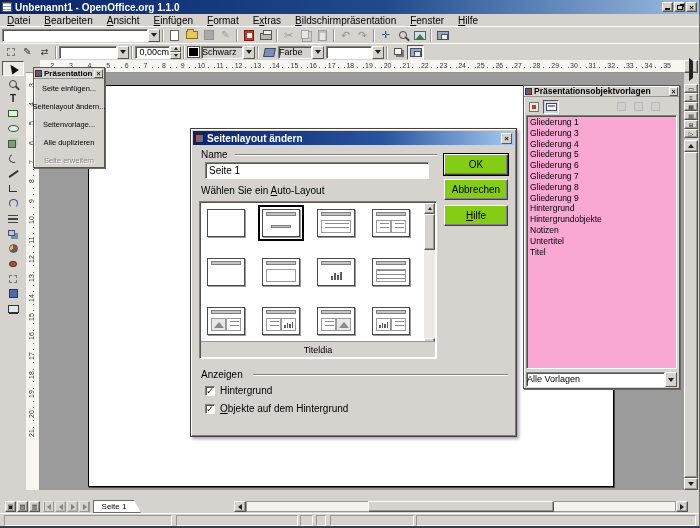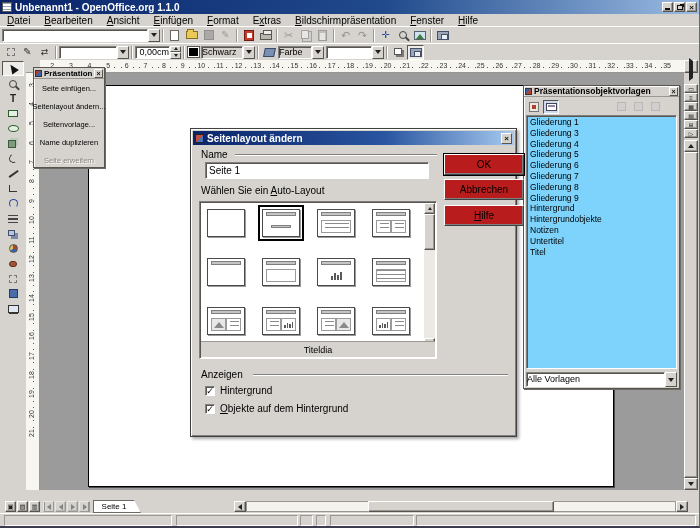--- a/index.html
+++ b/index.html
@@ -152,21 +152,21 @@
     background:linear-gradient(90deg,#0a246a,#2a55a0 60%,#a6caf0); color:#fff; display:flex; align-items:center;
     font-size:10px; font-weight:bold; padding:0 2px; }
   #dlg-title .ticon { width:9px; height:9px; background:linear-gradient(135deg,#c05040 50%,#4a72b8 50%);
     border:1px solid #222; margin-right:3px; }
   #dlg-title .ttext { flex:1; }
   .etch { position:absolute; height:2px; border-top:1px solid #848280; border-bottom:1px solid #fff; }
   .dlabel { position:absolute; font-size:10px; color:#000; background:#d6d3ce; padding:0 2px; }
   #name-input { position:absolute; left:14px; top:33px; width:224px; height:17px; background:#fff;
     border:1px solid; border-color:#808080 #fff #fff #808080; box-shadow:inset 1px 1px 0 #58554e;
     font-family:inherit; font-size:10px; padding:0 3px; }
-  .dbtn { position:absolute; left:253px; width:80px; height:21px; background:#b91c1c;
+  .dbtn { position:absolute; left:253px; width:64px; height:21px; background:#84cc16;
     border:1px solid; border-color:#fff #404040 #404040 #fff; box-shadow:inset -1px -1px 0 #808080;
     font-size:10px; display:flex; align-items:center; justify-content:center; }
   .dbtn.def { outline:1px solid #000; }
   #lgrid { position:absolute; left:8px; top:72px; width:238px; height:158px;
     border:1px solid; border-color:#808080 #fff #fff #808080; box-shadow:inset 1px 1px 0 #58554e; background:#fff; }
   #lgrid-view { position:absolute; left:1px; top:1px; width:225px; height:146px; background:#fff; }
   #lgrid-sb { position:absolute; right:1px; top:1px; width:11px; height:146px; background:#ece9e4; }
   #lgrid-name { position:absolute; left:1px; bottom:1px; right:1px; height:16px; background:#d6d3ce;
     border-top:1px solid #9a9792; text-align:center; font-size:9px; line-height:16px; }
   .thumb { position:absolute; width:38px; height:28px; background:#fff; border:1px solid #4a4a4a;
@@ -191,21 +191,21 @@
   
   #stylist { left:523px; top:85px; width:157px; height:304px; background:#d6d3ce; z-index:10;
     border:1px solid #58554e; box-shadow:inset 1px 1px 0 #fff, 1px 1px 0 #6b6b66; }
   #sty-title { height:11px; display:flex; align-items:center; border-bottom:1px solid #9a9792; padding:0 1px; }
   #sty-title .ticon { width:7px; height:7px; background:linear-gradient(135deg,#3a62a8 50%,#b04030 50%);
     border:1px solid #333; margin-right:2px; }
   #sty-title .ttext { flex:1; font-size:8.5px; font-weight:bold; white-space:nowrap; overflow:hidden; }
   #sty-toolbar { position:absolute; left:0; top:12px; right:0; height:17px; display:flex; align-items:center; padding:0 2px; }
   .stybtn { width:16px; height:14px; display:flex; align-items:center; justify-content:center; }
   .stybtn.pressed { background:#cdd9ec; border:1px solid; border-color:#58554e #fff #fff #58554e; }
-  #sty-list { position:absolute; left:2px; top:29px; width:151px; height:254px; background:#7dd3fc;
+  #sty-list { position:absolute; left:2px; top:29px; width:151px; height:254px; background:#f9a8d4;
     border:1px solid; border-color:#808080 #fff #fff #808080; box-shadow:inset 1px 1px 0 #58554e;
     overflow:hidden; padding:1px 0; }
   .styitem { font-size:8.5px; height:10.8px; line-height:10.8px; padding-left:3px; color:#000; white-space:nowrap; }
   #sty-filter { position:absolute; left:2px; top:286px; width:151px; }
 
   
   #tabbar { left:0; top:500px; width:700px; height:13px; }
   .tbbtn { position:absolute; top:1px; width:11px; height:11px; display:flex; align-items:center; justify-content:center;
     font-size:6.5px; color:#222; }
   #sheettab { position:absolute; left:93px; top:0; width:48px; height:13px; background:#fff;
@@ -620,21 +620,21 @@
   <div id="prestb" class="abs">
     <div id="prestb-title">
       <span class="ticon"></span>
       <span class="ttext">Präsentation</span>
       <span class="xbtn">×</span>
     </div>
     <div id="prestb-items">
         <div class="pitem">Seite einfügen...</div>
         <div class="pitem">Seitenlayout ändern...</div>
         <div class="pitem">Seitenvorlage...</div>
-        <div class="pitem">Name duplizieren</div>
+        <div class="pitem">Alle duplizieren</div>
         <div class="pitem dis">Seite erweitern</div>
       </div>
   </div>
 
   <div id="stylist" class="abs">
     <div id="sty-title">
       <span class="ticon"></span>
       <span class="ttext">Präsentationsobjektvorlagen</span>
       <span class="xbtn">×</span>
     </div>

